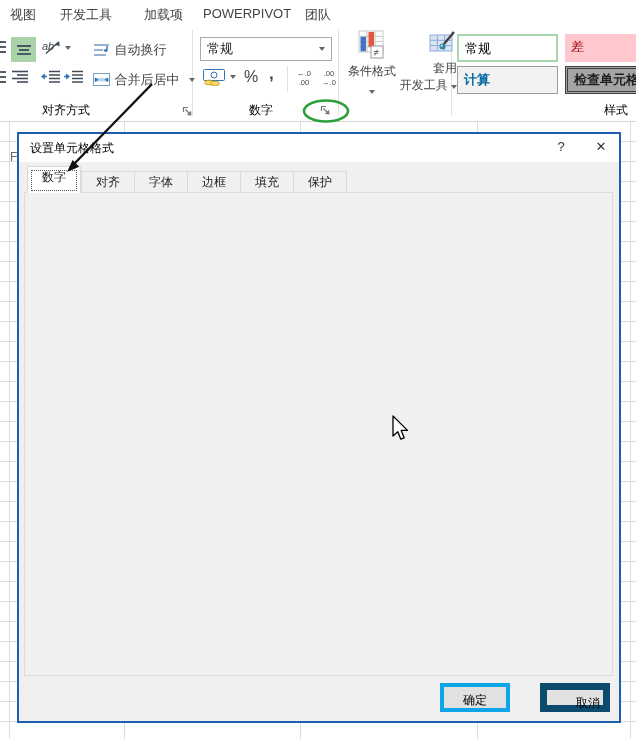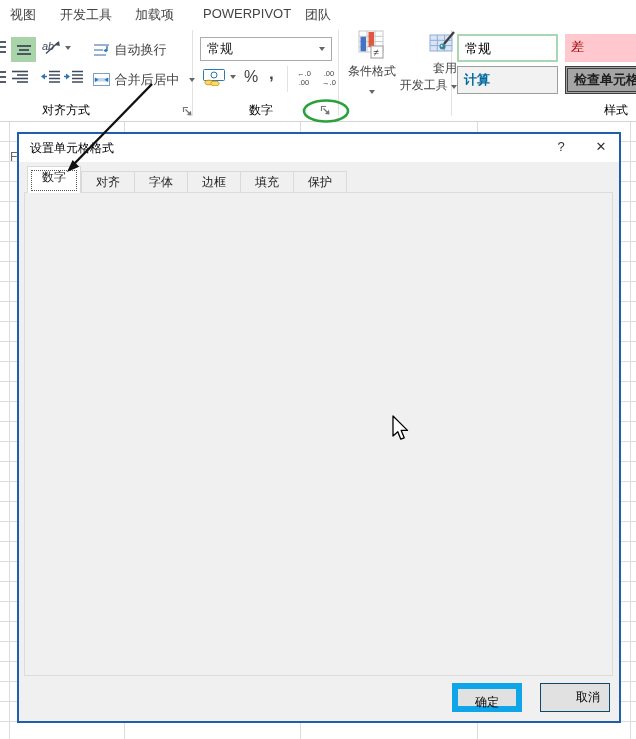--- a/index.html
+++ b/index.html
@@ -58,35 +58,35 @@
   .cat-item.selected { background:#0078d7; color:#fff; }
   .sbar { position:absolute; right:0; top:0; width:15px; height:323px; background:#f1f1f1; }
   .sbar svg { position:absolute; left:3px; }
 
   .samplebox { position:absolute; left:149px; top:96px; width:436px; height:45px; border:1px solid #dcdcdc; }
   .samplebox .legend { position:absolute; left:7px; top:-8px; background:#f0f0f0; padding:0 3px; font-size:12px; color:#000; }
   .samplebox .val { position:absolute; left:10px; top:16px; font-size:12px; color:#000; }
   .desc { position:absolute; left:144px; top:150px; font-size:12px; color:#000; }
 
   .btn { position:absolute; top:549px; width:70px; height:29px; background:#e1e1e1; text-align:center; line-height:26px; font-size:12px; color:#000; }
-  .ok-btn { left:433px; border:6px solid #0ea5e9; }
-  .cancel-btn { left:521px; border:1px solid #0c4a6e;padding-left:26px; }
+  .ok-btn { left:421px; border:4px solid #0ea5e9; }
+  .cancel-btn { left:521px; border:7px solid #0c4a6e;padding-left:26px; }
 
   
   .overlay { position:absolute; left:0; top:0; width:636px; height:739px; z-index:50; pointer-events:none; }
 </style>
 </head>
 <body>
 
 <div class="screen">
 
   <div class="ribbon-tabrow">
     <span style="left:10px">视图</span>
     <span style="left:60px">开发工具</span>
-    <span style="left:135px">加载项</span>
+    <span style="left:144px">加载项</span>
     <span style="left:203px">POWERPIVOT</span>
     <span style="left:305px">团队</span>
   </div>
 
   <div class="ribbon">
     <div class="vsep" style="left:192px"></div>
     <div class="vsep" style="left:338px"></div>
     <div class="vsep" style="left:451px"></div>
 
     <svg class="abs" style="left:-8px; top:14px" width="16" height="14">

